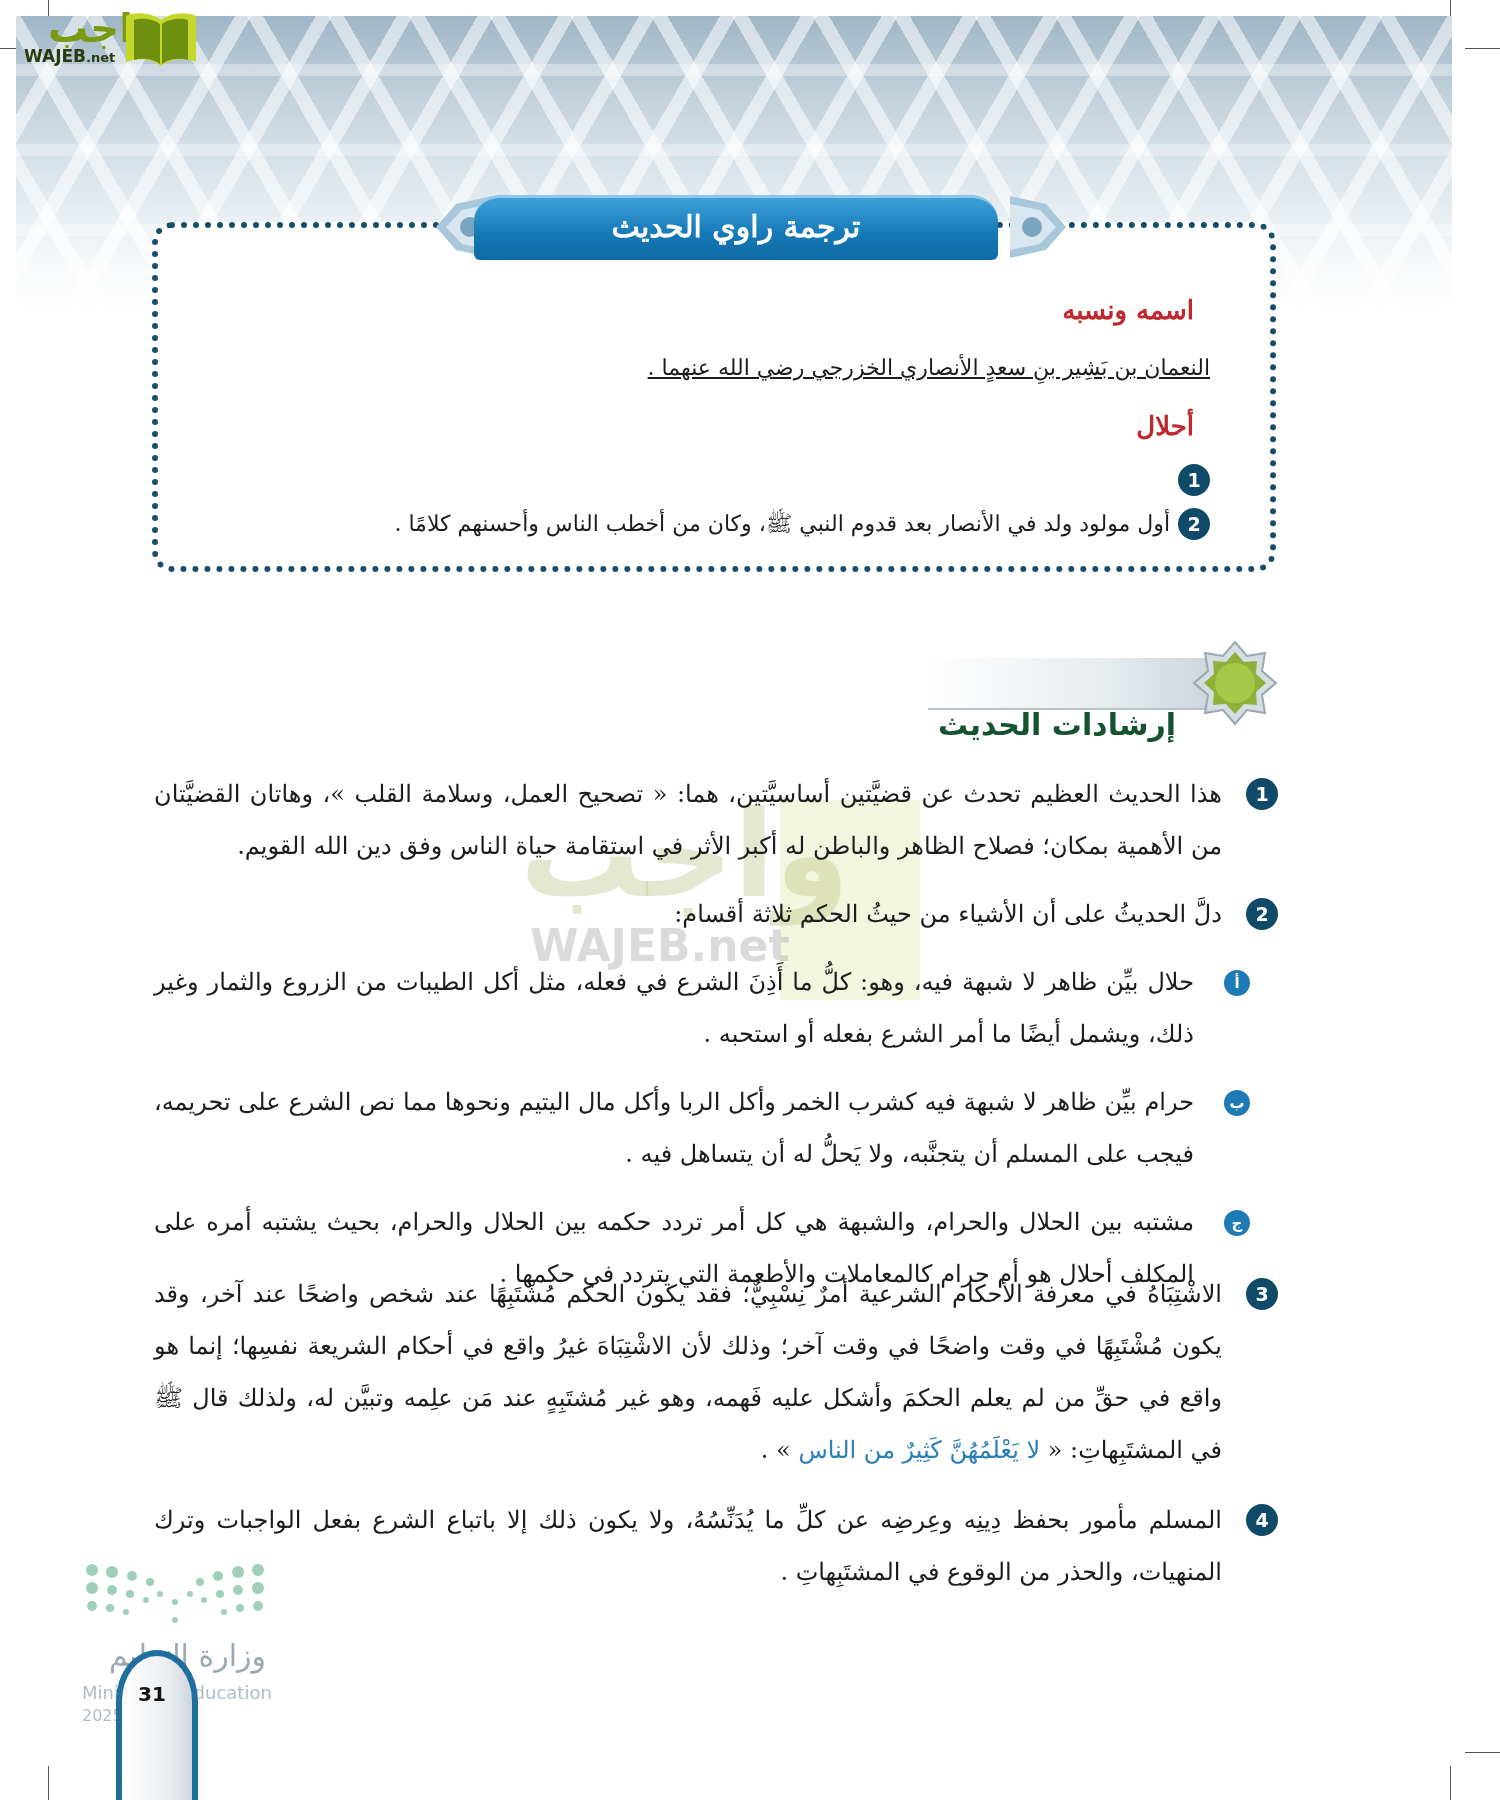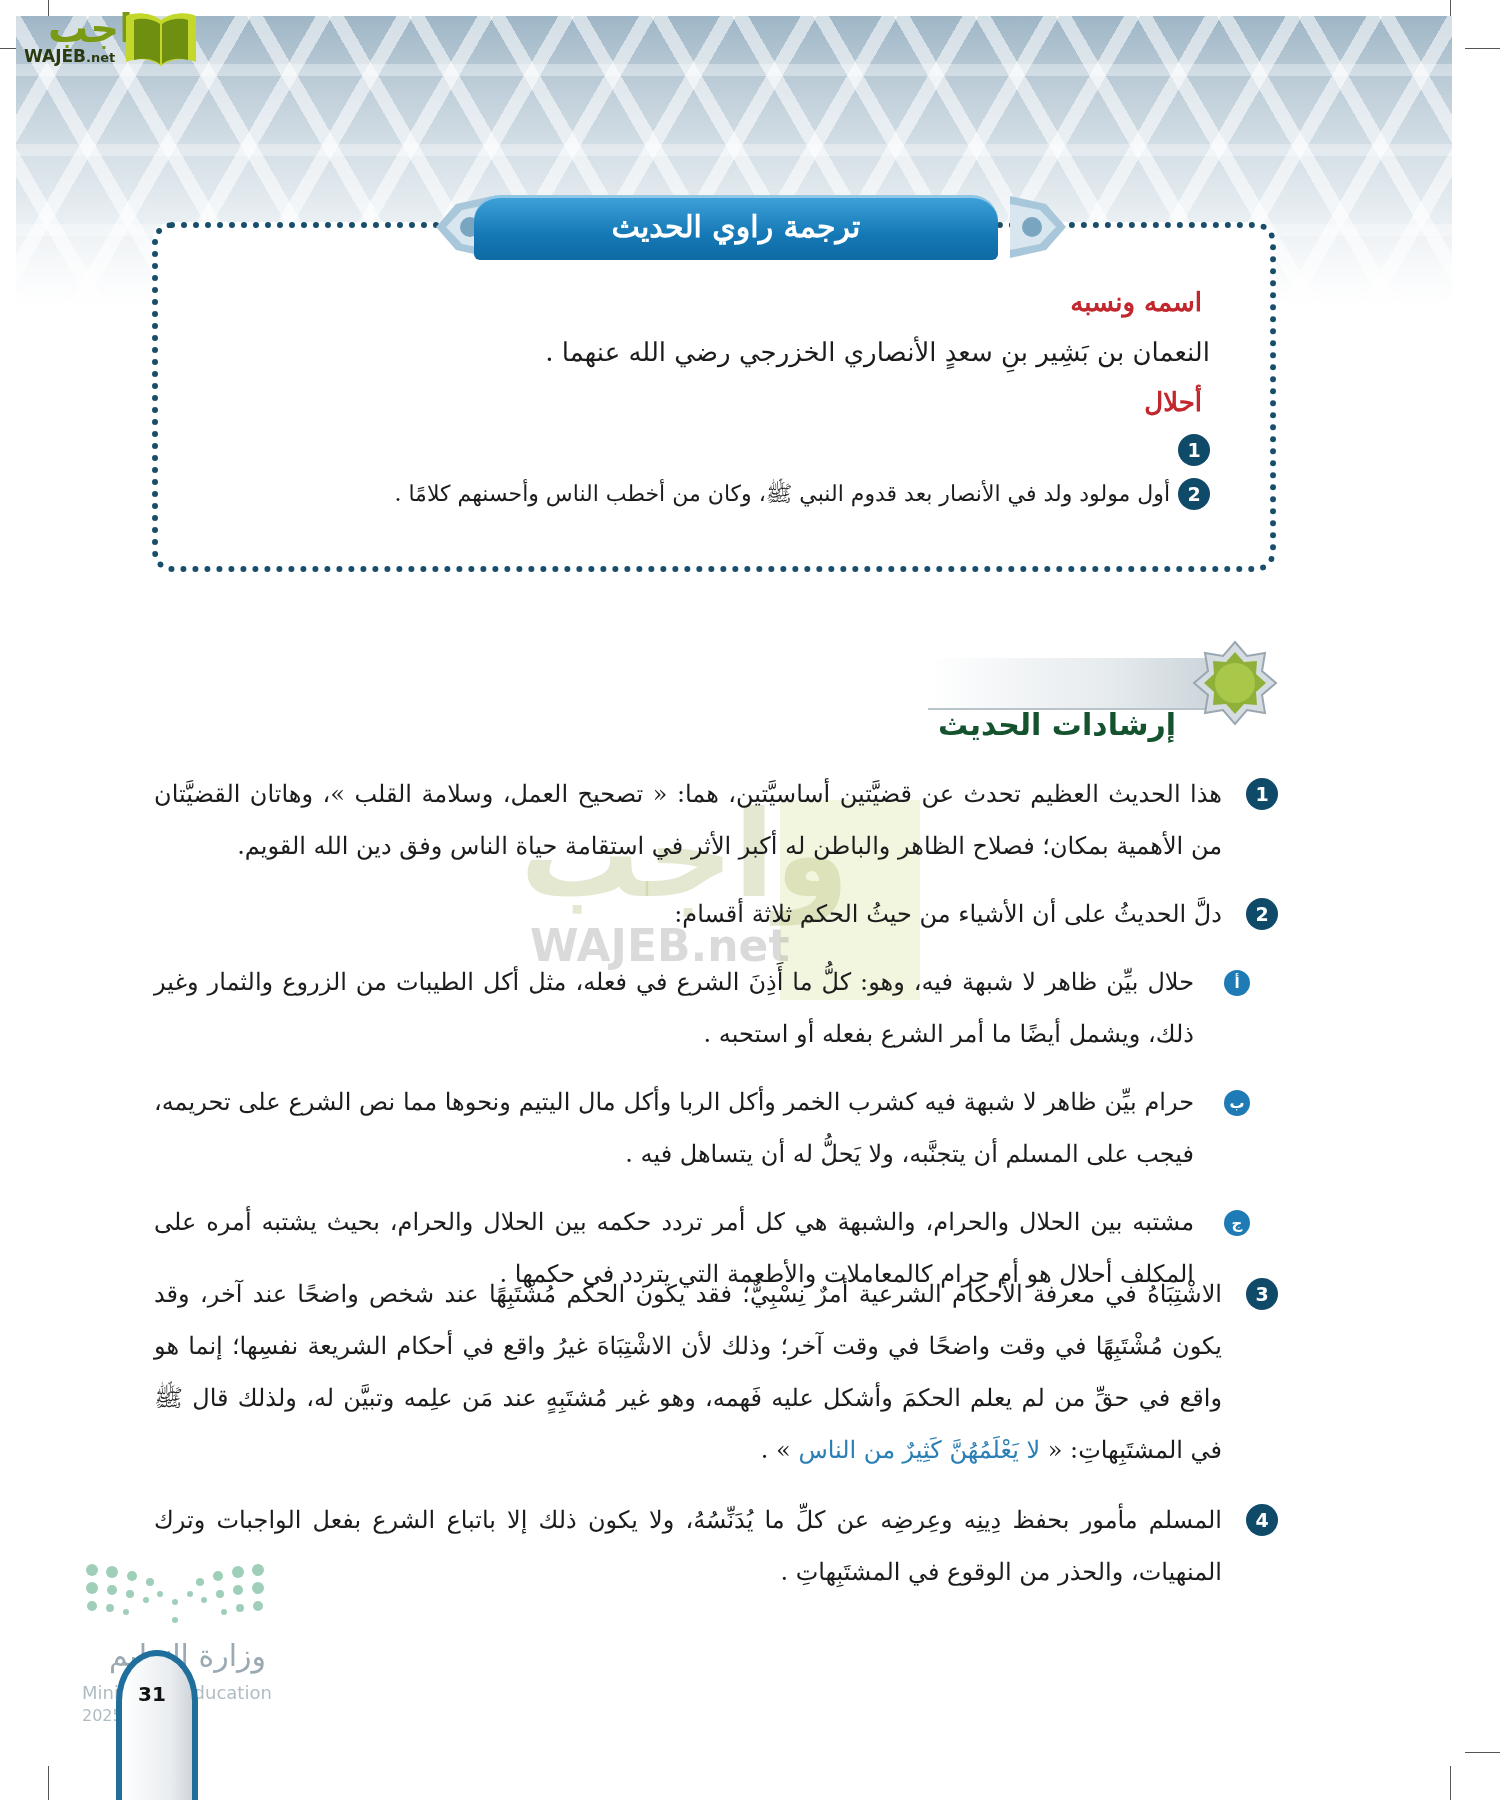--- a/index.html
+++ b/index.html
@@ -36,22 +36,22 @@
   }
   .bio-title {
     position:absolute; left:474px; top:195px; width:524px; height:62px;
     background:linear-gradient(180deg,#3ea0d8 0%,#1478b6 60%,#0f6aa2 100%);
     border-radius:26px 26px 6px 6px;
     border-top:3px solid #8fc6e6;
     color:#fff; text-align:center; font-size:30px; line-height:58px; font-weight:bold;
   }
   .bio-orn { position:absolute; top:196px; width:56px; height:62px; }
   .bio-content { position:absolute; right:290px; top:272px; width:960px; direction:rtl; text-align:right; }
-  .red-heading { color:#c1272d; font-weight:bold; font-size:26px; margin:8px; line-height:44px; }
-  .bio-line { font-size:26px; line-height:40px; margin:0 0 8px 0; }
+  .red-heading { color:#c1272d; font-weight:bold; font-size:26px; margin:16px; line-height:44px; }
+  .bio-line { font-size:22px; line-height:40px; margin:0 0 8px 0;text-decoration:underline; }
   .num-list { list-style:none; margin:10px 0 0 0; padding:0; }
   .num-list li { display:flex; align-items:center; gap:8px; font-size:22px; line-height:56px; }
   .num-circle {
     flex:0 0 32px; width:32px; height:32px; border-radius:50%;
     background:#0f4a68; color:#fff; font-family:"DejaVu Sans",sans-serif; font-weight:bold;
     font-size:19px; line-height:32px; text-align:center;
   }
 
   
   .sec-head { position:absolute; right:222px; top:640px; width:360px; height:80px; }

